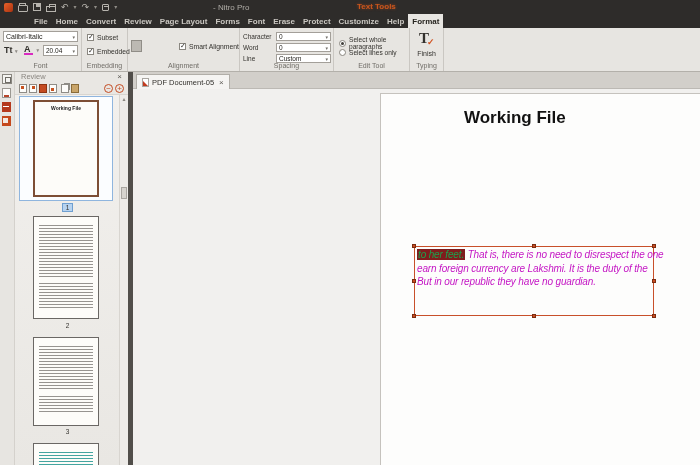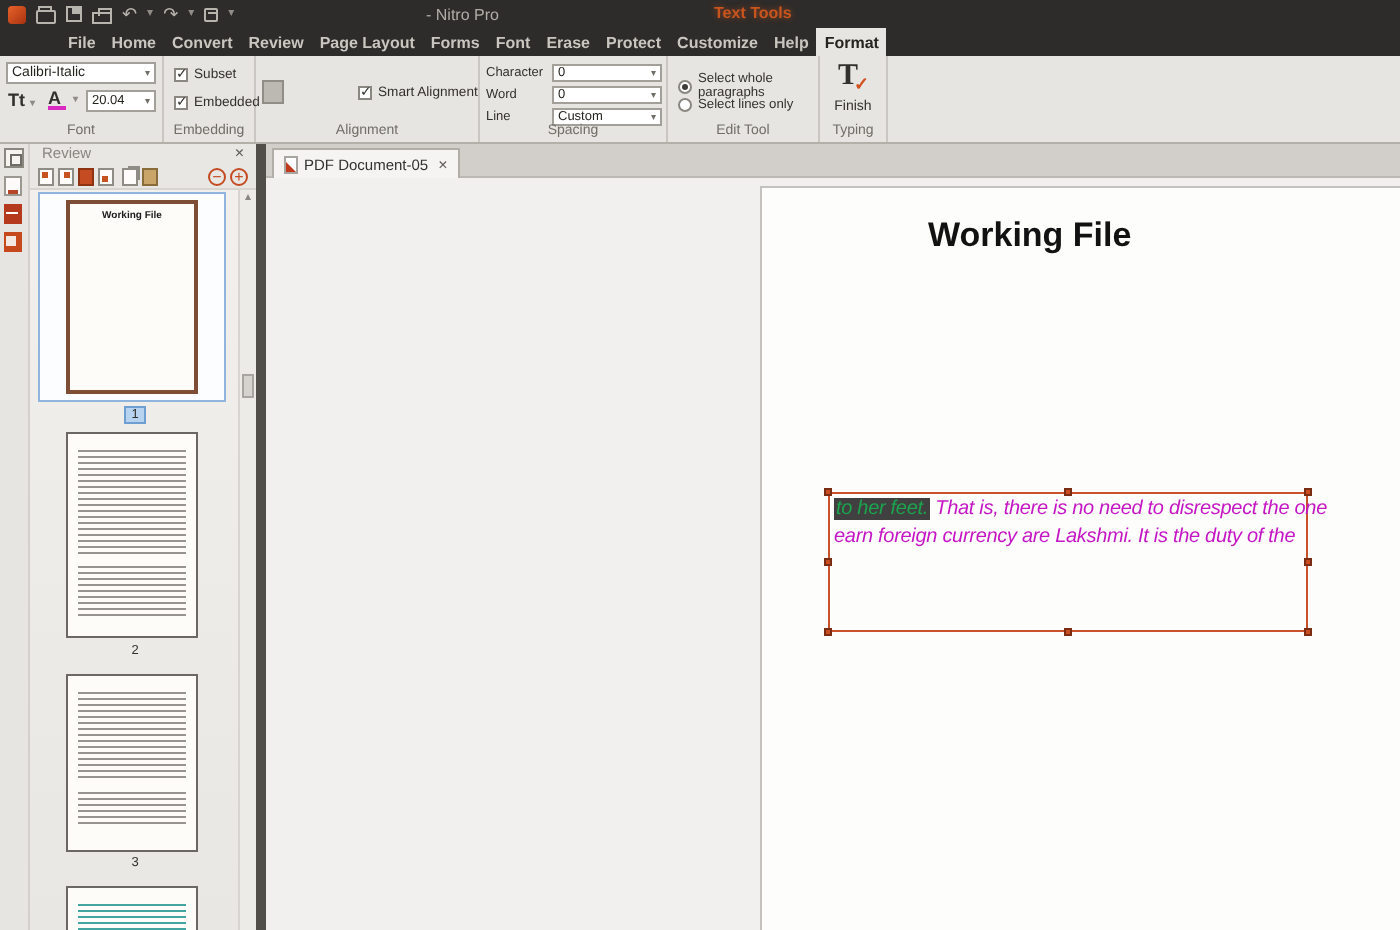--- a/index.html
+++ b/index.html
@@ -150,21 +150,21 @@
   .tabclose { font-size:8px; color:#5f5c57; margin-left:2px; }
 
   .canvas { position:absolute; left:0; right:0; top:17px; bottom:0; background:#f1f0ee; overflow:hidden; }
   .page { position:absolute; left:247px; top:4px; width:470px; height:600px;
     background:#fdfdfc; border:1px solid #c5c2bd; }
   .pagetitle { position:absolute; left:83px; top:14px; font-size:17px; font-weight:bold; color:#121212; }
 
   .textblock { position:absolute; left:33px; top:152px; width:240px; height:70px; border:1px solid #c8502a; }
   .tbtext { font-style:italic; font-size:10px; line-height:13.5px; letter-spacing:-0.15px;
     color:#c416c4; padding:1px 2px; white-space:nowrap; }
-  .hl { background:#404040; color:#1ca34d; padding:0 1px; }
+  .hl { background:#7f1d1d; color:#1ca34d; padding:0 1px; }
   .handle { position:absolute; width:4px; height:4px; background:#cb4d22; border:1px solid #7a2d12; }
   .h-tl{left:-3px;top:-3px;} .h-tc{left:calc(50% - 2px);top:-3px;} .h-tr{right:-3px;top:-3px;}
   .h-ml{left:-3px;top:calc(50% - 2px);} .h-mr{right:-3px;top:calc(50% - 2px);}
   .h-bl{left:-3px;bottom:-3px;} .h-bc{left:calc(50% - 2px);bottom:-3px;} .h-br{right:-3px;bottom:-3px;}
 </style>
 </head>
 <body>
 
 <div class="titlebar">
   <span class="logo"></span>
@@ -366,17 +366,18 @@
         <span class="handle h-tc"></span>
         <span class="handle h-tr"></span>
         <span class="handle h-ml"></span>
         <span class="handle h-mr"></span>
         <span class="handle h-bl"></span>
         <span class="handle h-bc"></span>
         <span class="handle h-br"></span>
         <div class="tbtext">
           <div><span class="hl">to her feet.</span><span> That is, there is no need to disrespect the one</span></div>
           <div>earn foreign currency are Lakshmi. It is the duty of the</div>
+          <div>But in our republic they have no guardian.</div>
         </div>
       </div>
     </div>
   </div>
 </div>
 
 </body></html>

